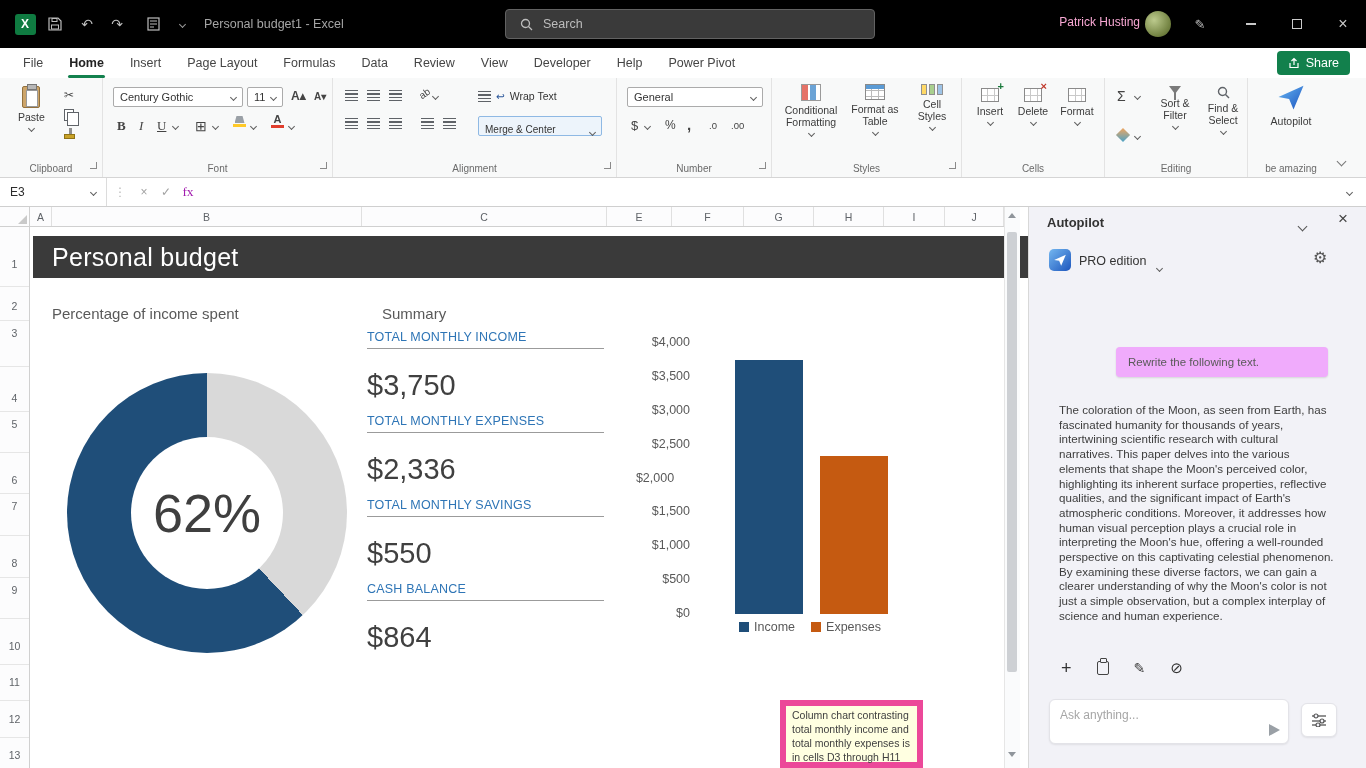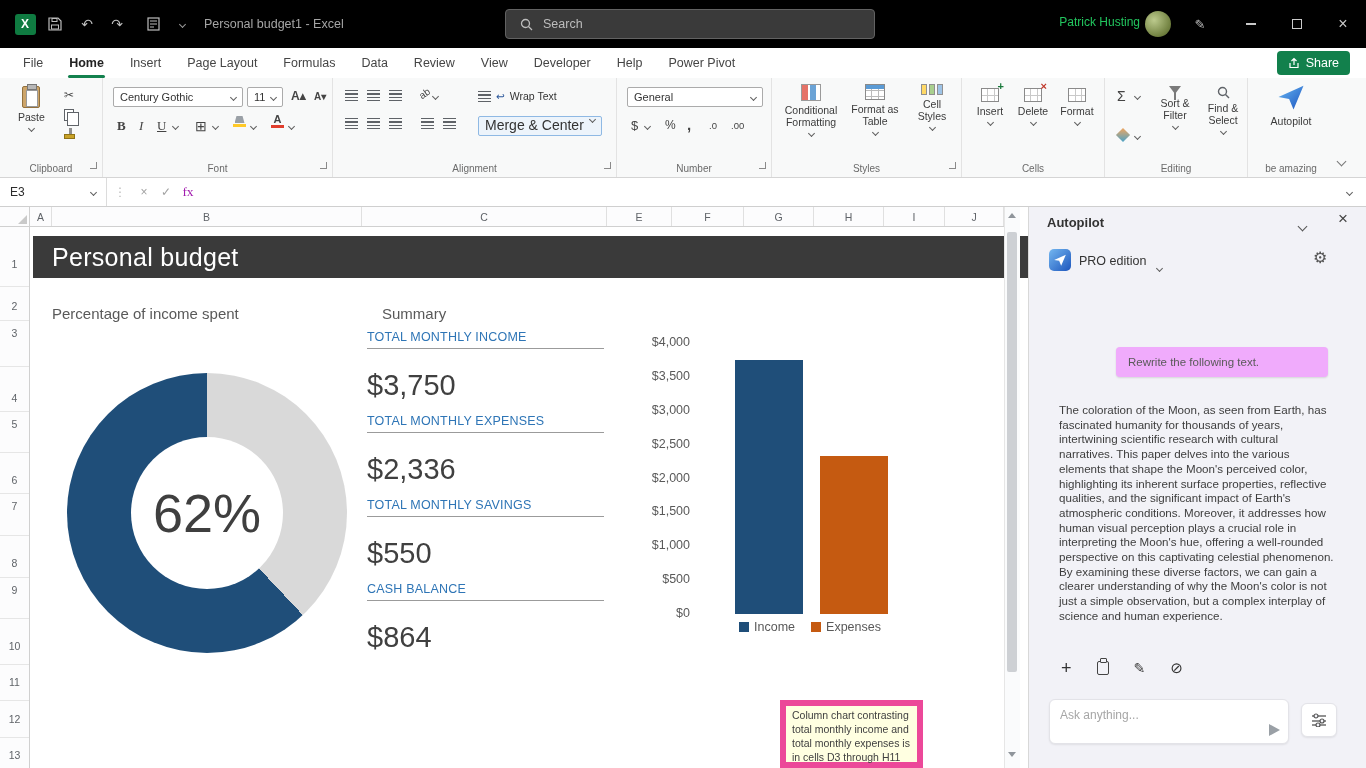--- a/index.html
+++ b/index.html
@@ -5,21 +5,21 @@
 *{box-sizing:border-box}
 body{margin:0;background:#222}
 #stage{position:relative;width:1366px;height:768px;overflow:hidden;background:#fff;font-family:"Liberation Sans",sans-serif;font-size:12px;color:#333}
 
 
 .titlebar{position:absolute;left:0;top:0;width:100%;height:48px;background:#000}
 .tb-ic{position:absolute;top:0;height:48px;display:flex;align-items:center;justify-content:center;color:#bdbdbd}
 .logo-box{width:21px;height:21px;border-radius:3px;background:#0f7b41;color:#fff;font-weight:700;font-size:12px;display:flex;align-items:center;justify-content:center}
 .tb-title{position:absolute;left:204px;top:0;height:48px;display:flex;align-items:center;color:#a6a6a6;font-size:12.5px}
 .tb-search{position:absolute;left:505px;top:9px;width:370px;height:30px;border:1px solid #626262;border-radius:4px;background:#3a3a3a;display:flex;align-items:center;gap:10px;padding-left:14px;color:#bdbdbd;font-size:12.5px}
-.tb-user{position:absolute;left:1040px;top:0;width:100px;height:44px;display:flex;align-items:center;justify-content:flex-end;color:#22c55e;font-size:12px}
+.tb-user{position:absolute;left:1040px;top:0;width:100px;height:44px;display:flex;align-items:center;justify-content:flex-end;color:#f9a8d4;font-size:12px}
 .avatar{position:absolute;left:1145px;top:11px;width:26px;height:26px;border-radius:50%;background:radial-gradient(circle at 35% 35%,#bcca8d,#70803f 70%,#49592c)}
 .winbtn{position:absolute;top:0;width:46px;height:48px;display:flex;align-items:center;justify-content:center;color:#c9c9c9}
 .ic-min{width:10px;height:2px;background:#c9c9c9}
 .ic-max{width:10px;height:10px;border:1px solid #c9c9c9}
 
 
 .tabrow{position:absolute;left:0;top:48px;width:100%;height:30px;background:#fff;display:flex;align-items:stretch;padding-left:10px}
 .rtab{padding:0 13px;display:flex;align-items:center;font-size:12.5px;color:#454545;position:relative;white-space:nowrap}
 .rtab.active{font-weight:700;color:#222}
 .rtab.active::after{content:'';position:absolute;left:12px;right:12px;bottom:0;height:3px;background:#13814e;border-radius:2px}
@@ -51,21 +51,21 @@
 .ic-cf{width:20px;height:17px;border:1px solid #9a9a9a;background:linear-gradient(90deg,#e57368 0 6px,#fff 6px 8px,#6ba3d6 8px 14px,#fff 14px)}
 .ic-ft{width:20px;height:16px;border:1px solid #8a8a8a;background:linear-gradient(#5b9bd5 0 4px,rgba(0,0,0,0) 4px),repeating-linear-gradient(90deg,rgba(0,0,0,0) 0 5.5px,#bbb 5.5px 6.5px),repeating-linear-gradient(rgba(0,0,0,0) 0 5px,#bbb 5px 6px);background-color:#fff}
 .ic-cs{display:flex;gap:2px}
 .ic-cs i{width:6px;height:11px;display:block;border:1px solid #909090}
 .ic-cells{width:18px;height:14px;border:1px solid #8a8a8a;background:repeating-linear-gradient(90deg,rgba(0,0,0,0) 0 5.5px,#c9c9c9 5.5px 6.5px),repeating-linear-gradient(rgba(0,0,0,0) 0 6px,#c9c9c9 6px 7px);background-color:#fff;position:relative}
 .badge-plus::after{content:'+';position:absolute;right:-6px;top:-9px;color:#1a7a3c;font-weight:700;font-size:11px}
 .badge-x::after{content:'\00d7';position:absolute;right:-6px;top:-9px;color:#c0392b;font-weight:700;font-size:11px}
 .ic-funnel{width:0;height:0;border-left:6px solid transparent;border-right:6px solid transparent;border-top:8px solid #7a7a7a;position:relative}
 .ic-funnel::after{content:'';position:absolute;left:-1px;top:-2px;width:2px;height:8px;background:#7a7a7a}
 .ic-diamond{width:10px;height:10px;transform:rotate(45deg);background:linear-gradient(135deg,#f2a65e,#4aa3c8)}
-.merge-box{position:absolute;border:1px solid #8fb9e4;background:#edf4fb;border-radius:2px;height:20px;display:flex;align-items:flex-start;gap:5px;padding:0 6px;font-size:14px;color:#333}
+.merge-box{position:absolute;border:1px solid #8fb9e4;background:#edf4fb;border-radius:2px;height:20px;display:flex;align-items:flex-end;gap:5px;padding:0 6px;font-size:10px;color:#333}
 .wrap-btn{position:absolute;display:flex;align-items:center;gap:5px;font-size:10.5px;color:#333}
 .rib-chevron{position:absolute;left:1338px;top:76px}
 
 
 .fbar{position:absolute;left:0;top:178px;width:100%;height:29px;background:#fff;border-bottom:1px solid #cfcfcf;display:flex;align-items:center}
 .namebox{width:107px;height:100%;border-right:1px solid #dcdcdc;display:flex;align-items:center;padding:0 10px;font-size:12px;color:#2b2b2b;gap:6px}
 .namebox .cv{margin-left:auto}
 .fb-sep{color:#b9b9b9;font-size:12px;padding:0 7px}
 .fb-btn{width:22px;text-align:center;color:#a2a2a2;font-size:12px}
 .fb-fx{font-family:"Liberation Serif",serif;color:#a21caf;font-size:13.5px}
@@ -496,21 +496,21 @@
         <div class="sum-value">$864</div>
       </div>
     </div>
 
   <div style="position:absolute;inset:0;pointer-events:none">
     <div style="position:absolute;inset:0">
         <div class="ytick" style="left: 620px; top: 335px;">$4,000</div>
         <div class="ytick" style="left: 620px; top: 369px;">$3,500</div>
         <div class="ytick" style="left: 620px; top: 403px;">$3,000</div>
         <div class="ytick" style="left: 620px; top: 437px;">$2,500</div>
-        <div class="ytick" style="left: 620px; top: 471px;">$2,000</div>
+        <div class="ytick" style="left: 620px; top: 471px; text-align: center;">$2,000</div>
         <div class="ytick" style="left: 620px; top: 504px;">$1,500</div>
         <div class="ytick" style="left: 620px; top: 538px;">$1,000</div>
         <div class="ytick" style="left: 620px; top: 572px;">$500</div>
         <div class="ytick" style="left: 620px; top: 606px;">$0</div>
         <div class="bar" style="left: 735px; top: 360px; height: 254px; background: rgb(31, 78, 121);"></div>
         <div class="bar" style="left: 820px; top: 456px; height: 158px; background: rgb(197, 90, 17);"></div>
         <div class="legend">
           <div class="lg-item">
             <div class="lg-sq" style="background: rgb(31, 78, 121);"></div>
             <div class="lg-tx">Income</div>

